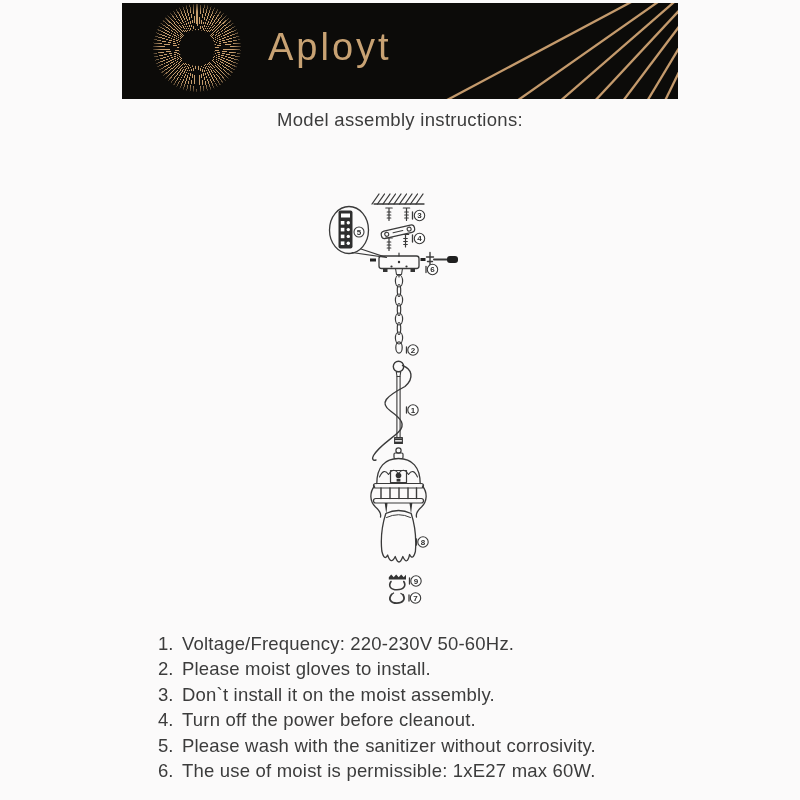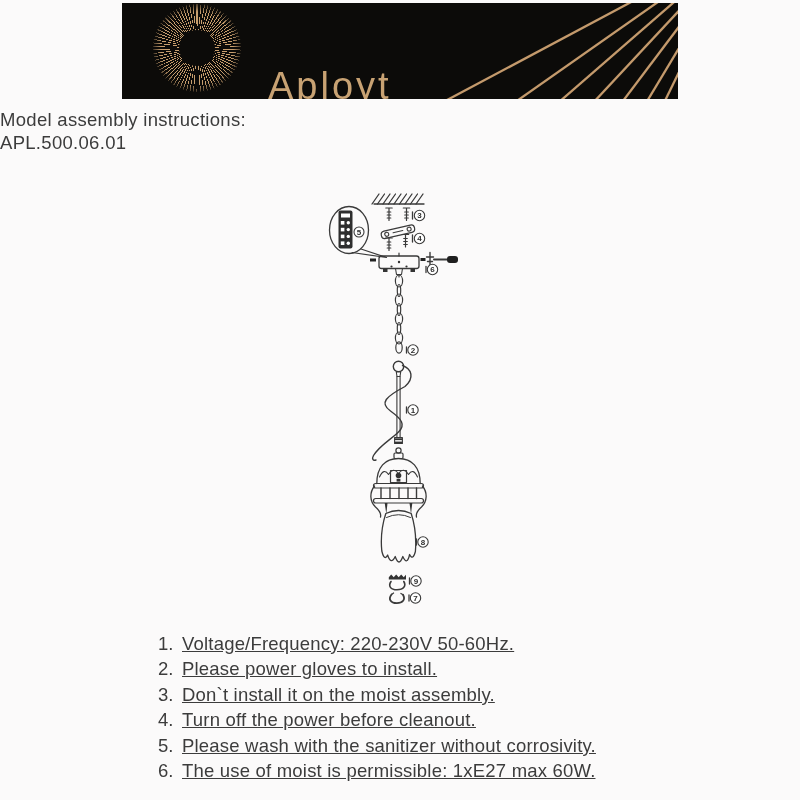--- a/index.html
+++ b/index.html
@@ -22,38 +22,37 @@
       repeating-conic-gradient(#c79e6e 0deg 1.3deg, rgba(12,11,9,0) 1.3deg 4.6deg);
   }
   .sunburst-core{
     position:absolute;left:50%;top:50%;width:36px;height:36px;margin:-18px 0 0 -18px;
     background:#0c0b09;border-radius:50%;
   }
   .brand{
     position:absolute;left:146px;top:24px;
     font-size:38px;line-height:40px;font-weight:400;letter-spacing:3px;
     color:#c8a273;
-    margin-top:39px;
   }
   
   .title-block{
-    position:absolute;left:0;top:108px;width:800px;text-align:left;
+    position:absolute;left:0;top:108px;width:800px;text-align:center;
     font-size:18.5px;line-height:23px;color:#3c3c3c;letter-spacing:.3px;
   }
   
   .diagram{position:absolute;left:300px;top:178px;width:200px;height:436px;}
   .diagram svg{width:100%;height:100%;}
   .dg{stroke:#3a3a3a;fill:none;stroke-linecap:round;stroke-linejoin:round;}
   .lbl-circ{fill:#ffffff;stroke:#3a3a3a;stroke-width:1.1;}
   .lbl-txt{font-family:"Liberation Sans",sans-serif;font-size:8px;font-weight:700;fill:#2e2e2e;}
   
   .steps{position:absolute;left:158px;top:631px;width:540px;}
   .step{display:flex;font-size:18.5px;line-height:25.4px;color:#3c3c3c;}
   .step .num{width:24px;flex:0 0 24px;}
-  .step .txt{flex:1;letter-spacing:.2px;text-decoration:underline;}
+  .step .txt{flex:1;letter-spacing:.2px;}
 </style>
 </head>
 <body>
 
 <div class="banner">
   <svg class="rays" viewBox="0 0 556 96">
     <g stroke="#c49a6c" stroke-width="2.3">
       <line x1="620" y1="-60" x2="547" y2="636"></line>
       <line x1="620" y1="-60" x2="486" y2="627"></line>
       <line x1="620" y1="-60" x2="427" y2="613"></line>
@@ -68,21 +67,20 @@
     </g>
   </svg>
   <div class="sunburst">
     <div class="sunburst-core"></div>
   </div>
   <div class="brand">Aployt</div>
 </div>
 
 <div class="title-block">
   <div>Model assembly instructions:</div>
-  <div>APL.500.06.01</div>
 </div>
 
 <div class="diagram">
   <svg viewBox="300 178 200 436">
     <defs>
       <g id="screw" class="dg" stroke-width="1.2">
         <path d="M-3.2 0 H3.2 M0 0 V12.5 M-1.8 4 H1.8 M-1.8 7 H1.8 M-1.8 10 H1.8"></path>
       </g>
     </defs>
 
@@ -254,21 +252,21 @@
   </svg>
 </div>
 
 <div class="steps">
   <div class="step">
     <span class="num">1.</span>
     <span class="txt">Voltage/Frequency: 220-230V 50-60Hz.</span>
   </div>
   <div class="step">
     <span class="num">2.</span>
-    <span class="txt">Please power gloves to install.</span>
+    <span class="txt">Please moist gloves to install.</span>
   </div>
   <div class="step">
     <span class="num">3.</span>
     <span class="txt">Don`t install it on the moist assembly.</span>
   </div>
   <div class="step">
     <span class="num">4.</span>
     <span class="txt">Turn off the power before cleanout.</span>
   </div>
   <div class="step">

